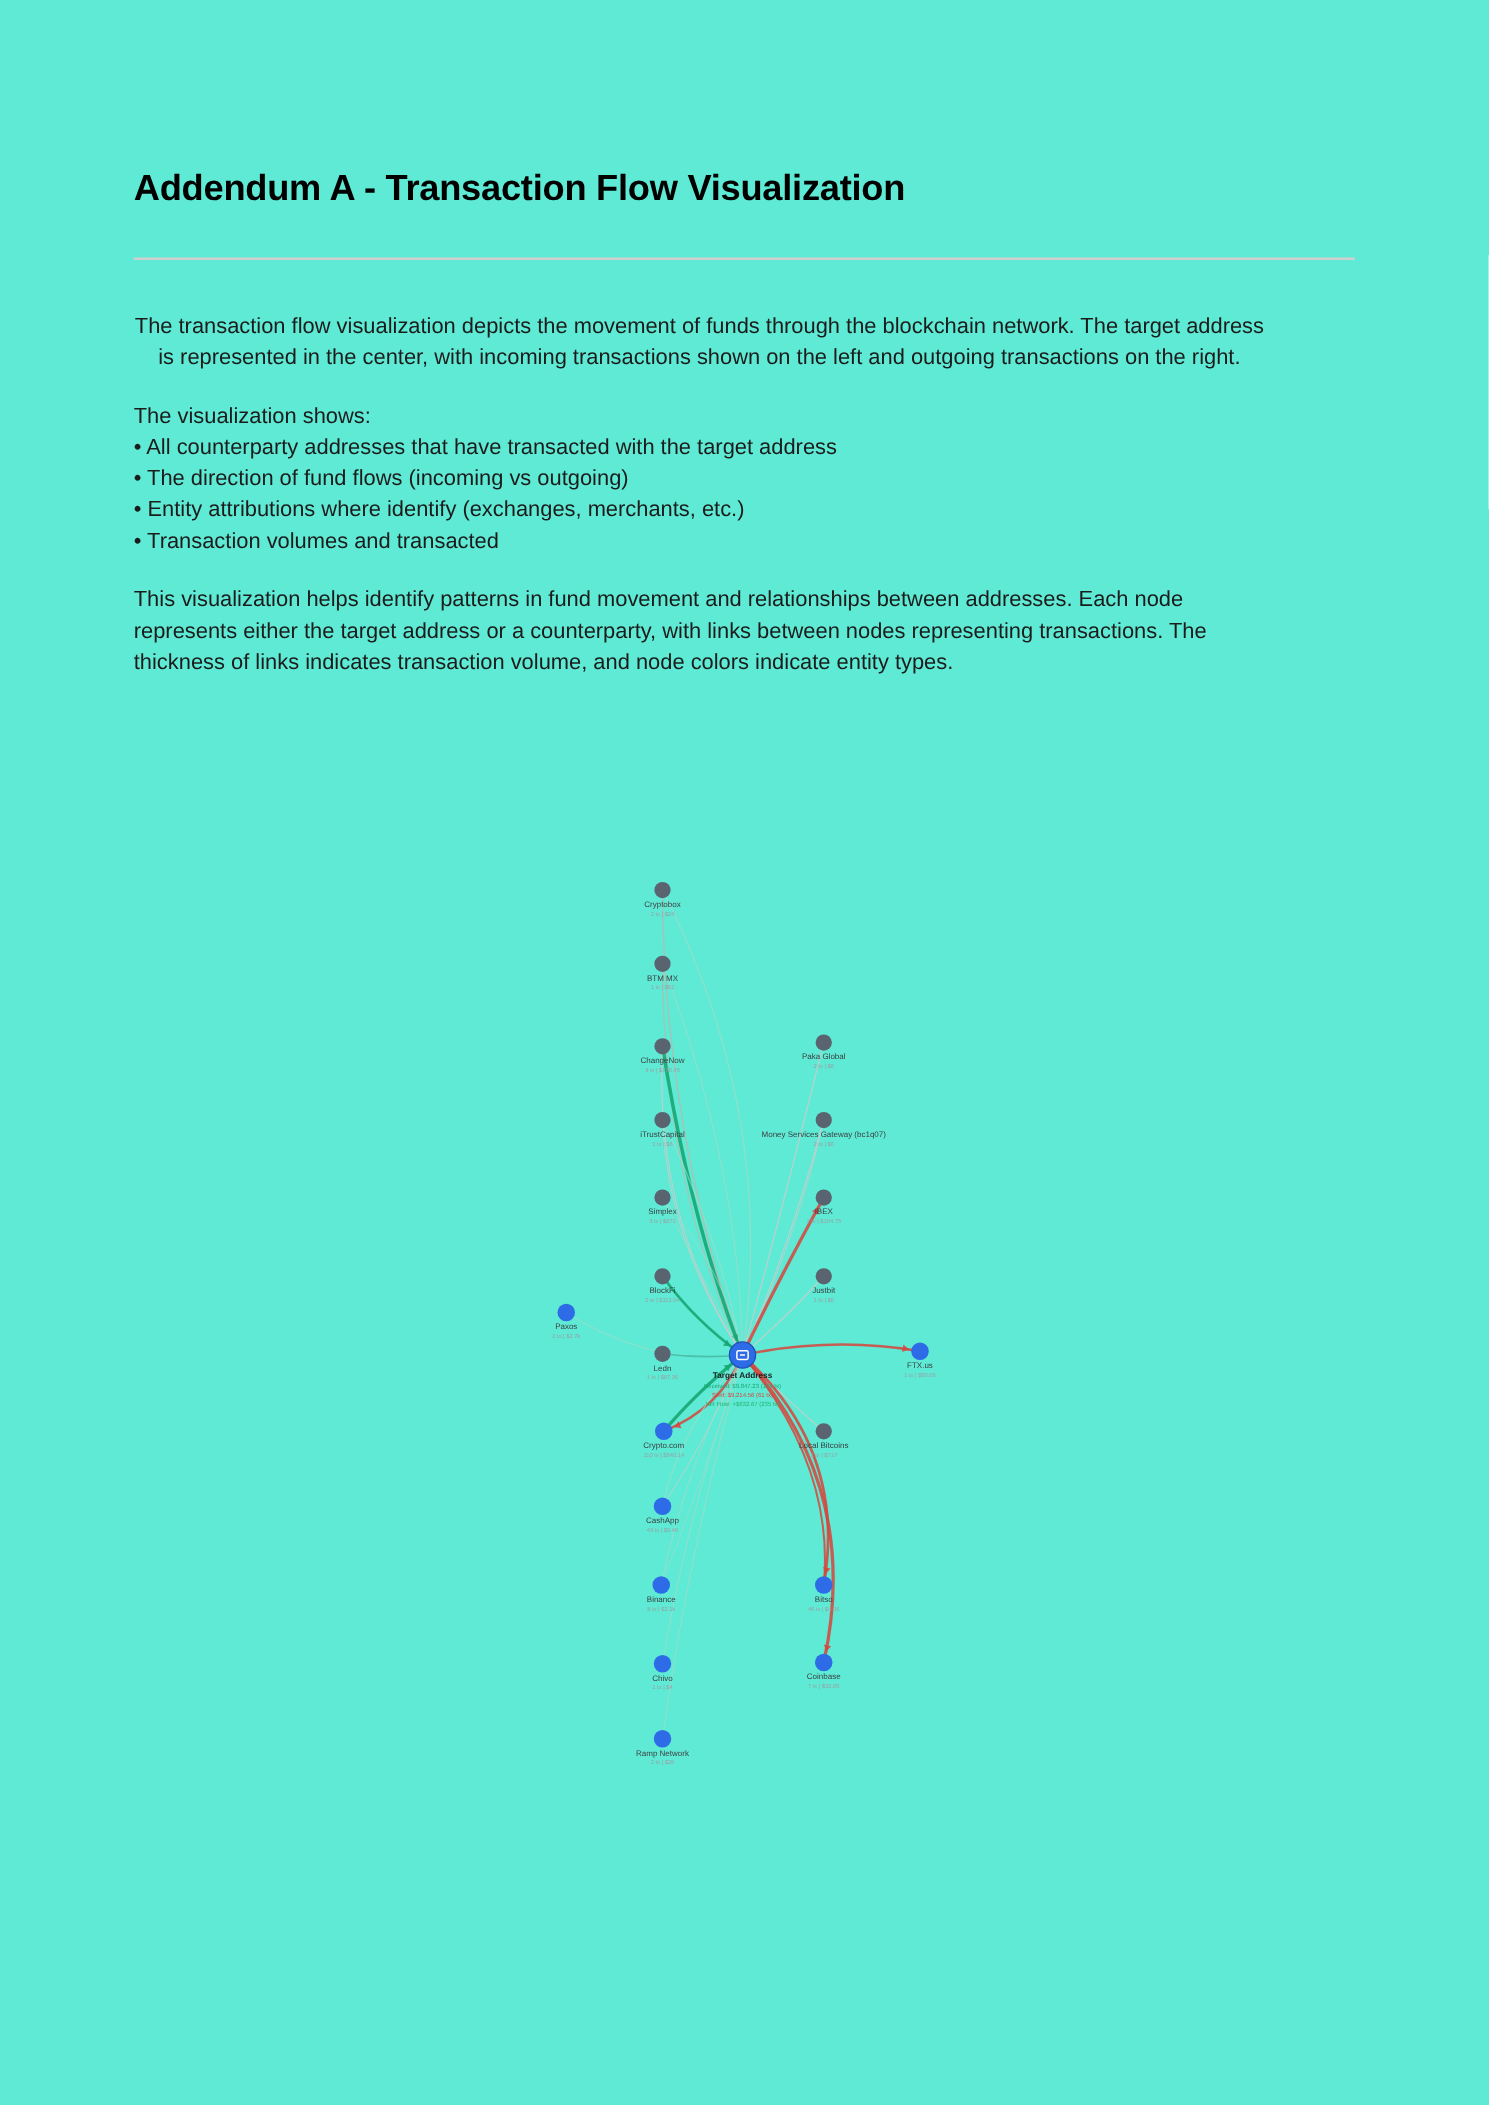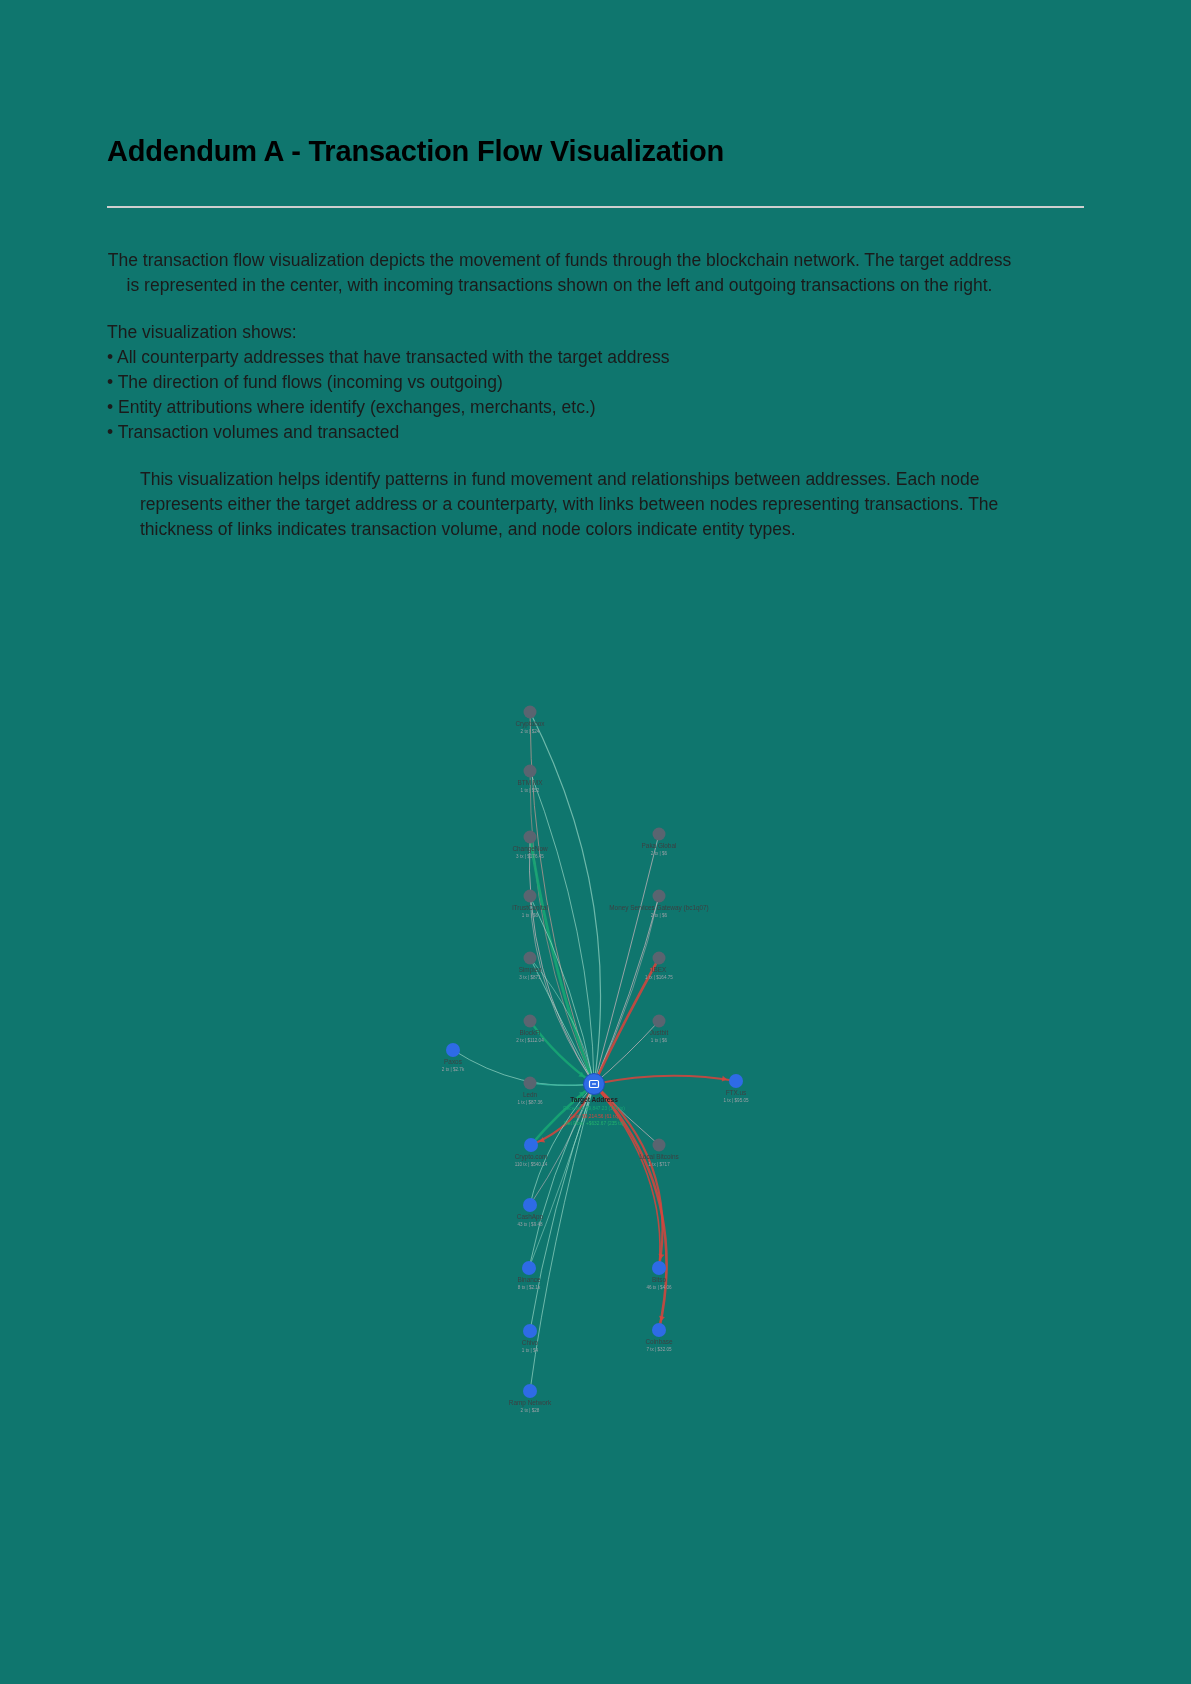--- a/index.html
+++ b/index.html
@@ -1,21 +1,21 @@
 <!DOCTYPE html>
 <html><head>
 <meta charset="utf-8">
 <style>
   * { box-sizing: border-box; }
   html, body { margin: 0; padding: 0; background: #ffffff; }
   .page {
     position: relative;
     width: 1191px;
     height: 1684px;
-    background: #0f766e;
+    background: #5eead4;
     font-family: "Liberation Sans", sans-serif;
     color: #1a1a1a;
     overflow: hidden;
   }
   .content {
     padding: 134px 107px 0 107px;
   }
   h1.doc-title {
     margin: 0;
     font-size: 29px;
@@ -31,21 +31,21 @@
   }
   .body-text {
     font-size: 17.5px;
     line-height: 25px;
     color: #1b1b1b;
     max-width: 905px;
   }
   .para1 { margin-top: 40px; text-align: center; }
   .list-block { margin-top: 22px; }
   .bullet-line { margin: 0; }
-  .para2 { margin-top: 22px; margin-left: 33px; }
+  .para2 { margin-top: 22px; }
   .diagram-wrap {
     position: absolute;
     left: 380px;
     top: 645px;
     width: 430px;
     height: 790px;
   }
   svg { display: block; }
 </style>
 </head>

